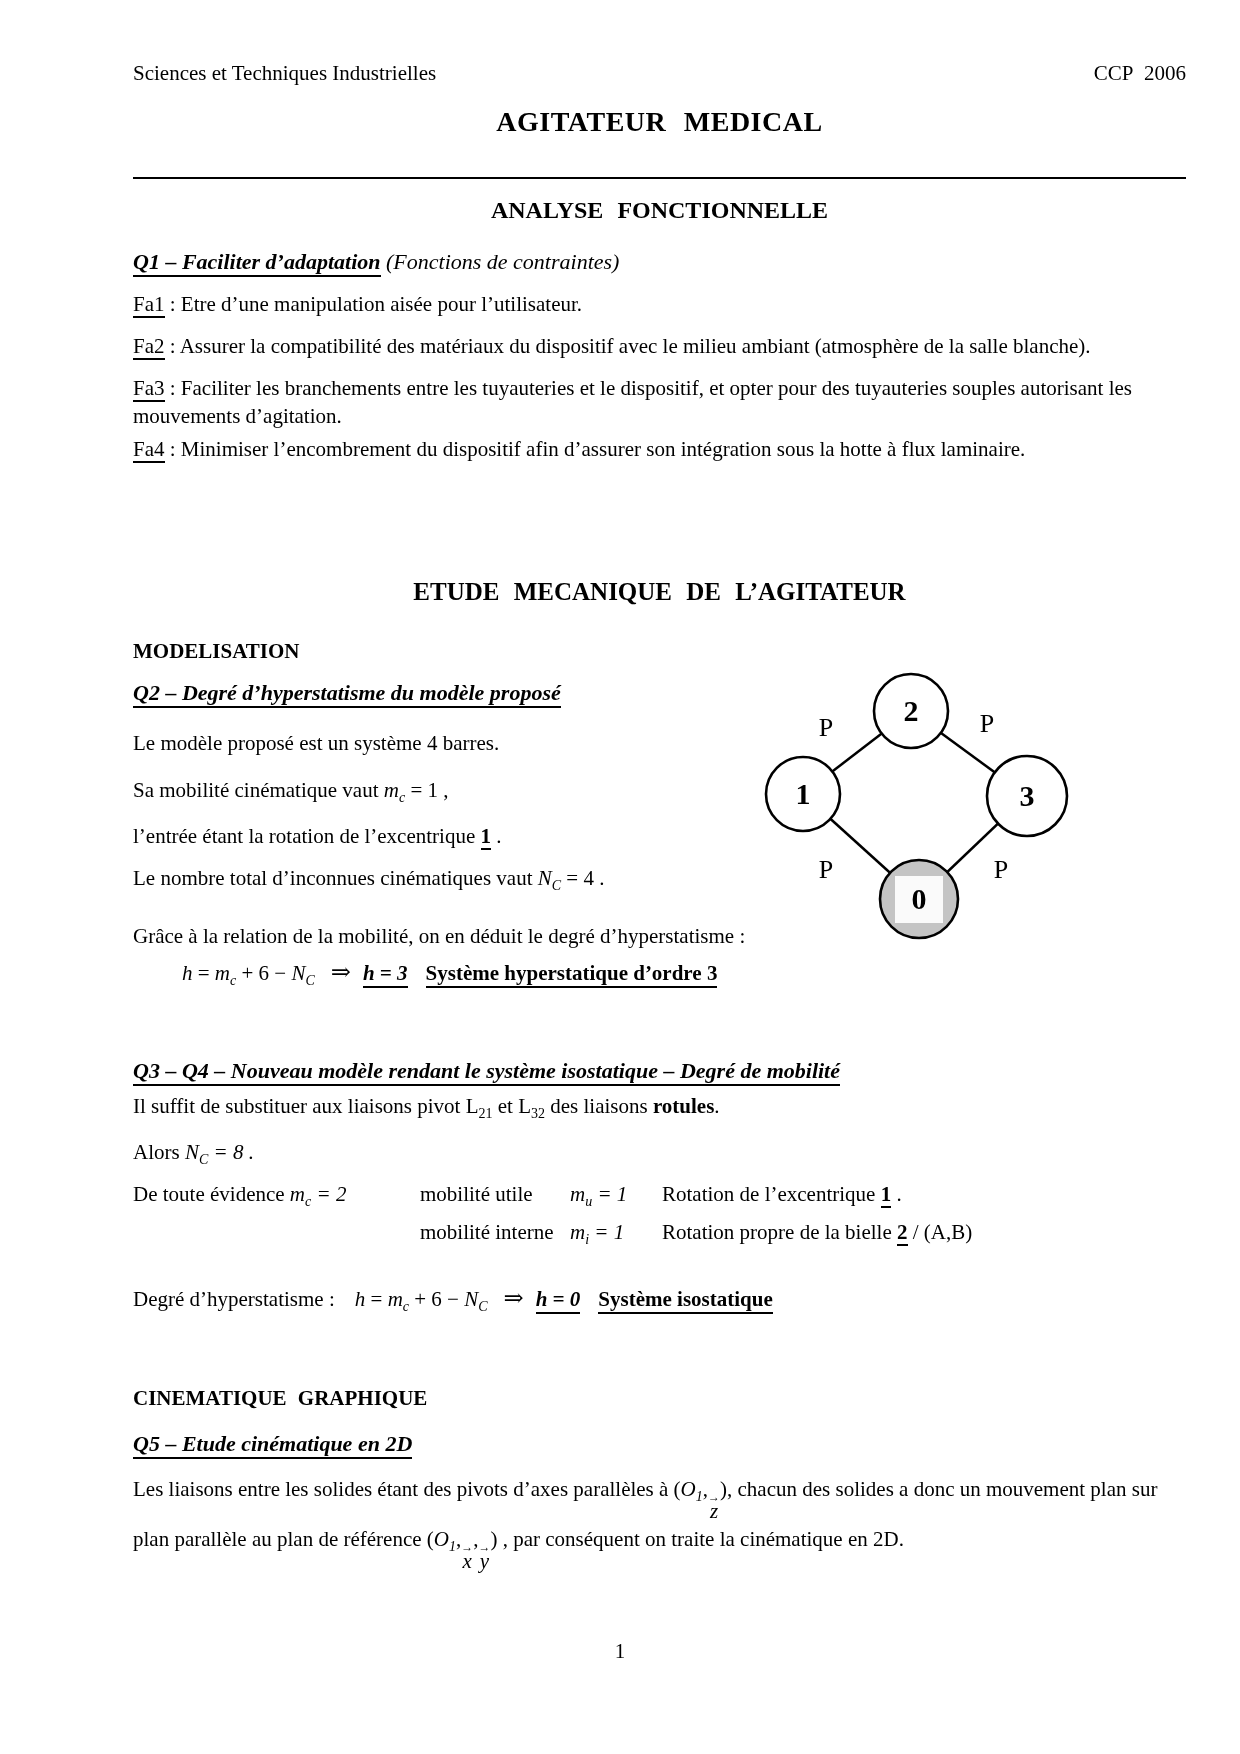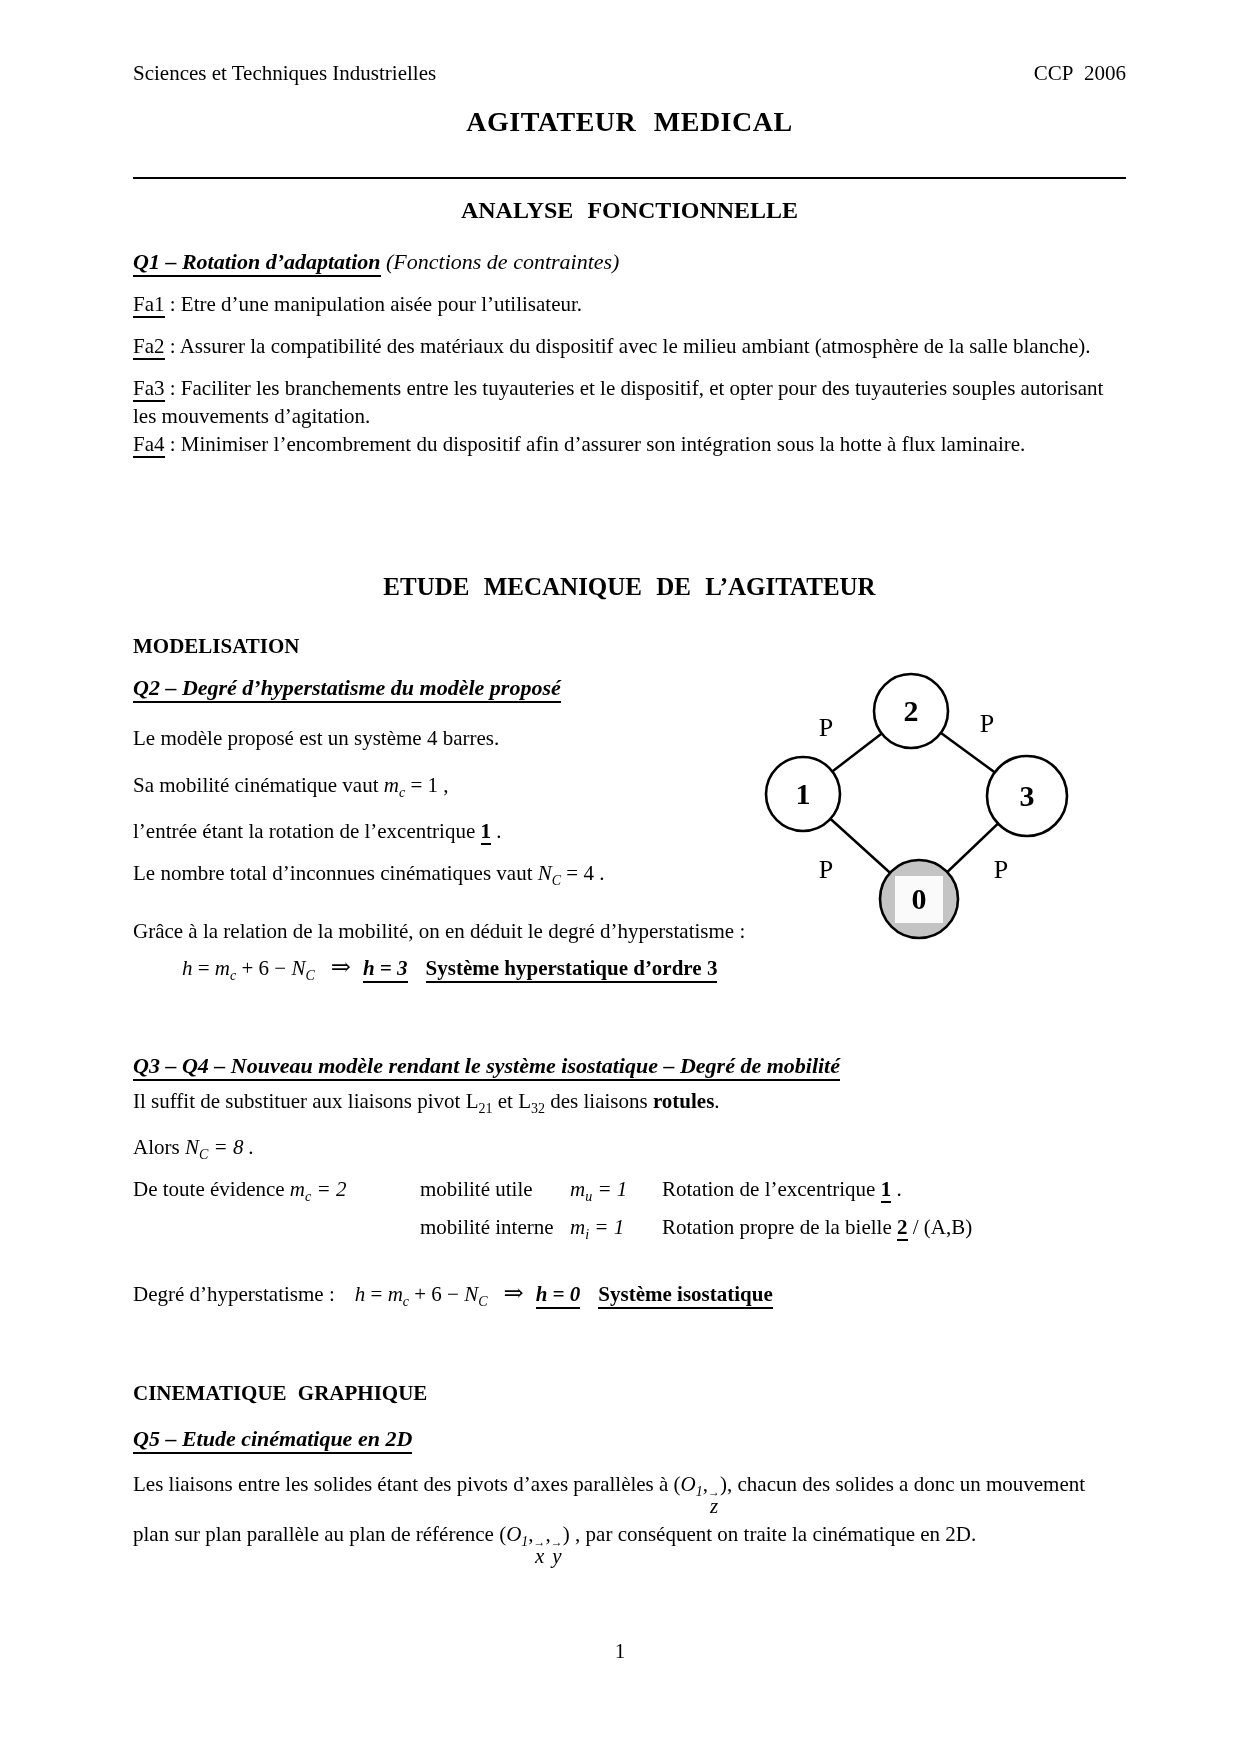--- a/index.html
+++ b/index.html
@@ -1,19 +1,19 @@
 <!DOCTYPE html>
 <html><head>
 <meta charset="utf-8">
 <style>
   html,body{margin:0;padding:0;background:#ffffff;}
   .page{
     position:relative;width:1240px;height:1754px;background:#fff;color:#000;
     font-family:"Liberation Serif","DejaVu Serif",serif;font-size:21px;
-    box-sizing:border-box;padding:60px 114px 0 133px;overflow:hidden;
+    box-sizing:border-box;padding:60px 54px 0 133px;overflow:hidden;
   }
   .hdr{display:flex;justify-content:space-between;line-height:26px;}
   .doc-title{text-align:center;font-weight:bold;font-size:28px;line-height:36px;margin-top:18px;word-spacing:10px;letter-spacing:.5px;}
   .rule{border-bottom:2px solid #000;margin-top:37px;height:0;}
   .h-analyse{text-align:center;font-weight:bold;font-size:24px;line-height:32px;margin-top:15px;word-spacing:8px;}
   .qhead{margin-top:20px;font-size:22px;line-height:32px;}
   .qtitle{font-weight:bold;font-style:italic;border-bottom:2px solid #000;padding-bottom:1px;}
   .qnote{font-style:italic;}
   .fa{line-height:28px;}
   .fa-tag{border-bottom:2px solid #000;}
@@ -43,29 +43,29 @@
     <span>Sciences et Techniques Industrielles</span>
     <span style="word-spacing:6px;">CCP  2006</span>
   </div>
 
   <div class="doc-title">AGITATEUR  MEDICAL</div>
 
   <div class="rule"></div>
 
   <div class="h-analyse">ANALYSE  FONCTIONNELLE</div>
 
-  <div class="qhead"><span class="qtitle">Q1 – Rotation d’adaptation</span><span class="qnote"> (Fonctions de contraintes)</span></div>
+  <div class="qhead"><span class="qtitle">Q1 – Faciliter d’adaptation</span><span class="qnote"> (Fonctions de contraintes)</span></div>
 
   <div class="fa" style="margin-top:12px;"><span class="fa-tag">Fa1</span><span> : Etre d’une manipulation aisée pour l’utilisateur.</span></div>
 
   <div class="fa" style="margin-top:14px;"><span class="fa-tag">Fa2</span><span> : Assurer la compatibilité des matériaux du dispositif avec le milieu ambiant (atmosphère de la salle blanche).</span></div>
 
   <div class="fa" style="margin-top:14px;"><span class="fa-tag">Fa3</span><span> : Faciliter les branchements entre les tuyauteries et le dispositif, et opter pour des tuyauteries souples autorisant les mouvements d’agitation.</span></div>
 
-  <div class="fa" style=""><span class="fa-tag">Fa4</span><span> : Minimiser l’encombrement  du dispositif afin d’assurer son intégration sous la hotte à flux laminaire.</span></div>
+  <div class="fa" style="margin-top:5px;"><span class="fa-tag">Fa4</span><span> : Minimiser l’encombrement  du dispositif afin d’assurer son intégration sous la hotte à flux laminaire.</span></div>
 
   <div class="h-etude">ETUDE  MECANIQUE  DE  L’AGITATEUR</div>
 
   <div class="h-sub" style="margin-top:28px;">MODELISATION</div>
 
   <div class="qhead" style="margin-top:12px;"><span class="qtitle">Q2 – Degré d’hyperstatisme du modèle proposé</span></div>
 
   <div style="margin-top:20px;line-height:28px;">Le modèle proposé est un système 4 barres.</div>
 
   <div style="margin-top:18px;line-height:30px;"><span>Sa mobilité cinématique vaut </span><span class="mvar">m</span><span class="msub">c</span><span> = 1 ,</span></div>

